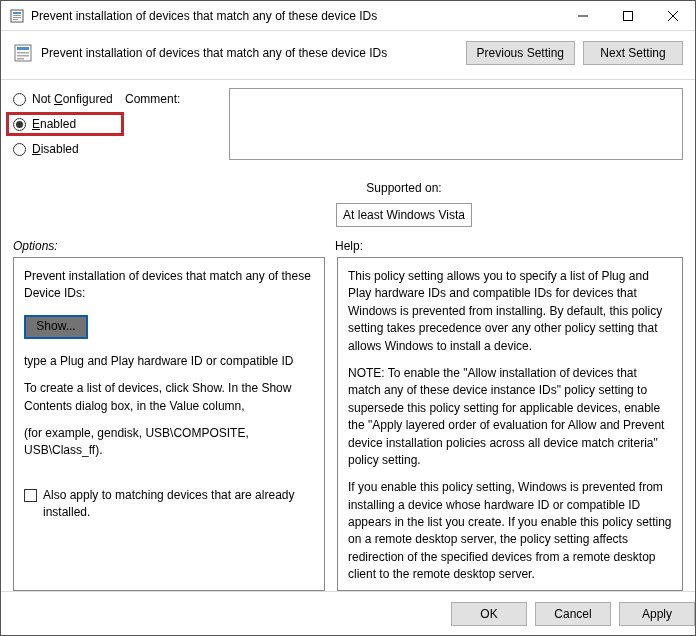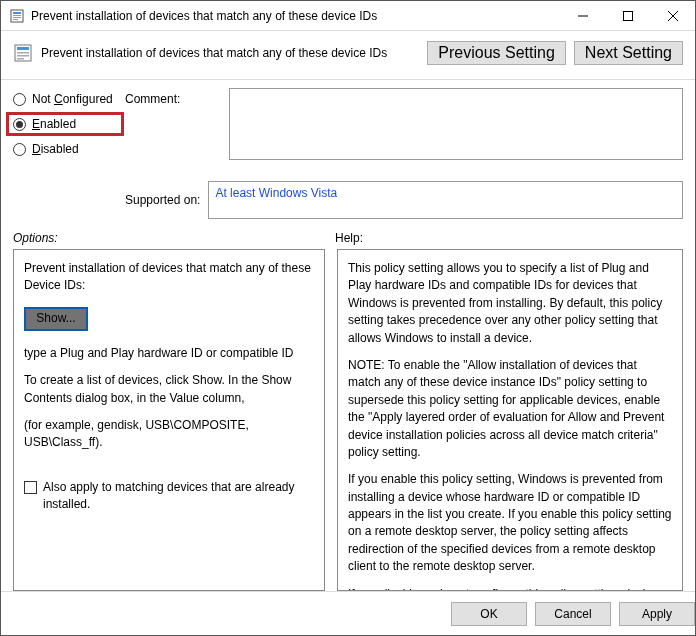--- a/index.html
+++ b/index.html
@@ -5,33 +5,33 @@
   * { box-sizing: border-box; font-family: "Segoe UI", Tahoma, sans-serif; font-size: 12px; }
   body { margin: 0; background: #fff; color: #000; }
   .window { width: 696px; height: 636px; border: 1px solid #555; display: flex; flex-direction: column; background: #fff; }
   .titlebar { height: 30px; display: flex; align-items: center; padding: 0 0 0 8px; border-bottom: 1px solid #ddd; }
   .titlebar .icon { width: 16px; height: 16px; margin-right: 6px; display: flex; align-items: center; justify-content: center; }
   .titlebar .title { flex: 1; font-size: 12px; }
   .titlebar .ctrlbtn { width: 45px; height: 29px; display: flex; align-items: center; justify-content: center; cursor: pointer; }
   .header-row { display: flex; align-items: center; padding: 10px 12px 14px 12px; border-bottom: 1px solid #ddd; }
   .header-row .hicon { width: 20px; height: 20px; margin-right: 8px; display:flex; align-items:center; justify-content:center;}
   .header-row .htitle { flex: 1; font-size: 12px; }
-  .header-row .navbtn { min-width: 100px; height: 24px; margin-left: 8px; border: 1px solid #adadad; background: #e1e1e1; cursor: pointer; font-size: 16px; padding: 0 10px; }
+  .header-row .navbtn { min-width: 100px; height: 24px; margin-left: 8px; border: 1px solid #adadad; background: #e1e1e1; cursor: pointer; font-size: 12px; padding: 0 10px; }
   .mid { padding: 8px 12px 6px 12px; display: grid; grid-template-columns: 104px 96px 1fr; column-gap: 8px; row-gap: 10px; align-items:start;}
   .radio-col { grid-column: 1; grid-row: 1 / span 3; display: flex; flex-direction: column; gap: 11px; padding-top:4px;}
   .radio-item { display: flex; align-items: center; gap: 6px; cursor: pointer; white-space:nowrap;}
   .radio-item .rdot { width:13px; height:13px; border:1px solid #333; border-radius:50%; display:flex; align-items:center; justify-content:center; background:#fff;}
   .radio-item.checked .rdot::after { content:""; width:7px; height:7px; background:#333; border-radius:50%; display:block;}
   .radio-item.highlight { border:3px solid #c1272d; padding:2px 4px; margin:-5px -7px;}
   .comment-label { grid-column:2; grid-row:1; font-size:12px; padding-top:4px;}
   .comment-box { grid-column:3; grid-row:1 / span 3; }
   .textbox { width:100%; height:72px; border:1px solid #999; background:#fff; resize:none; padding:4px; font-family:inherit; font-size:12px; overflow-y:scroll;}
   .supported-row { grid-column:2 / span 2; grid-row:4; display:flex; align-items:center; gap:8px; margin-top:8px;}
   .supported-label { white-space:nowrap; font-size:12px;}
-  .supported-box { flex:1; height:38px; border:1px solid #999; background:#fff; padding:4px 6px; overflow-y:scroll; font-size:12px; color:#1d4ed8;}
+  .supported-box { flex:1; height:38px; border:1px solid #999; background:#fff; padding:4px 6px; overflow-y:scroll; font-size:12px; color:#000000;}
   .labels-row { display:flex; padding:6px 12px 4px 12px;}
   .labels-row .lopt { width: 322px; font-size:12px;font-style:italic;}
   .labels-row .lhelp { flex:1; font-size:12px;}
   .panels { flex:1; display:flex; gap:12px; padding:0 12px 0 12px; min-height:0;}
   .panel { border:1px solid #888; background:#fff; padding:10px 10px; overflow:auto; font-size:12px; line-height:1.45;}
   .panel.opt { width:312px; display:flex; flex-direction:column; gap:10px;}
   .panel.help { flex:1; overflow-y:scroll;}
   .showbtn { width:64px; height:24px; border:2px solid #0b5cad; background:#737373; cursor:pointer; font-size:12px; display:flex; align-items:center; justify-content:center; margin-top:2px; margin-bottom:4px;}
   .chk-row { display:flex; align-items:flex-start; gap:6px; margin-top:17px;}
   .chk { width:13px; height:13px; border:1px solid #333; background:#fff; margin-top:2px; flex-shrink:0;}
@@ -101,21 +101,21 @@
       </label>
       <label class="radio-item">
         <span class="rdot"></span>
         <span><span class="u">D</span>isabled</span>
       </label>
     </div>
     <div class="comment-label">Comment:</div>
     <div class="comment-box">
       <textarea class="textbox" style=""></textarea>
     </div>
-    <div class="supported-row" style="grid-column:2 / span 2; grid-row:4;">
+    <div class="supported-row" style="grid-column:2 / span 2; grid-row:4;flex-direction:column;">
       <span class="supported-label">Supported on:</span>
       <div class="supported-box">At least Windows Vista</div>
     </div>
   </div>
 
   <div class="labels-row">
     <div class="lopt">Options:</div>
     <div class="lhelp">Help:</div>
   </div>
 

